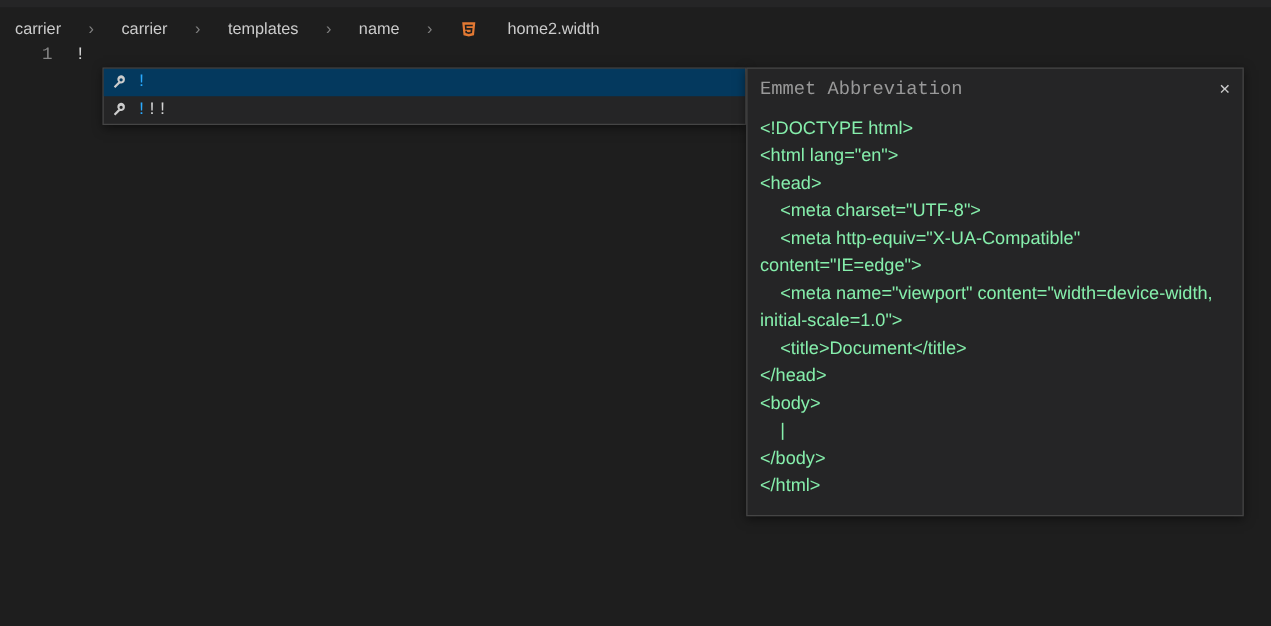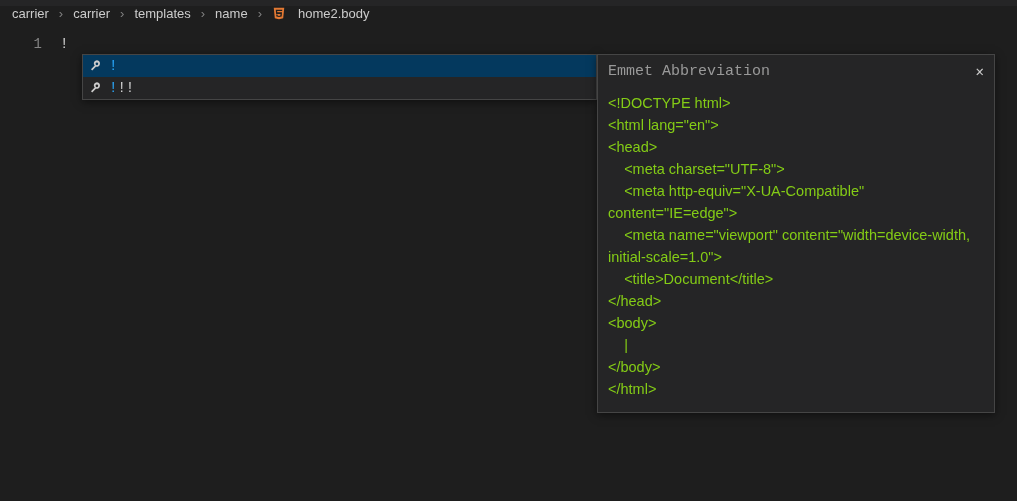--- a/index.html
+++ b/index.html
@@ -15,27 +15,27 @@
       overflow: hidden;
       position: relative;
     }
     .top-bar {
       height: 6px;
       background: #252526;
       width: 100%;
     }
     .breadcrumb {
       display: flex;
-      align-items: flex-start;
+      align-items: flex-end;
       height: 24px;
       padding-left: 12px;
       background: #1e1e1e;
       color: #a0a0a0;
       font-size: 13px;
-      gap: 8px;
+      gap: 20px;
     }
     .breadcrumb-item {
       color: #cccccc;
     }
     .breadcrumb-sep {
       color: #808080;
       margin: 0 2px;
     }
     .file-icon {
       display: inline-flex;
@@ -129,21 +129,21 @@
     .preview-close {
       color: #cccccc;
       cursor: pointer;
       font-size: 14px;
     }
     .preview-body {
       padding: 0 10px;
       font-family: -apple-system, 'Segoe UI', sans-serif;
       font-size: 14.5px;
       line-height: 22px;
-      color: #84cc16;
+      color: #86efac;
       white-space: pre-wrap;
     }
     .wrench-svg {
       fill: #cccccc;
     }
     .html-icon-svg {
       fill: #e37933;
     }
   </style>
 </head>
@@ -158,21 +158,21 @@
   <span class="breadcrumb-sep">›</span>
   <span class="breadcrumb-item">templates</span>
   <span class="breadcrumb-sep">›</span>
   <span class="breadcrumb-item">name</span>
   <span class="breadcrumb-sep">›</span>
   <span class="file-icon">
     <svg width="14" height="14" viewBox="0 0 16 16" class="html-icon-svg">
         <path d="M2 2l1.2 12L8 15l4.8-1L14 2H2zm9.6 3.6H5.9l.15 1.6h5.4l-.45 4.7L8 12.7l-3-.8-.2-2.1h1.5l.1 1.1L8 11.3l1.6-.4.17-1.9H4.7L4.3 4.3h7.4l-.1 1.3z"></path>
       </svg>
   </span>
-  <span class="breadcrumb-item">home2.body</span>
+  <span class="breadcrumb-item">home2.width</span>
 </div>
 
 <div class="editor-area">
   <div class="gutter">
     <div>1</div>
   </div>
   <div class="code-content">
     <div class="code-line">!</div>
   </div>
 </div>

